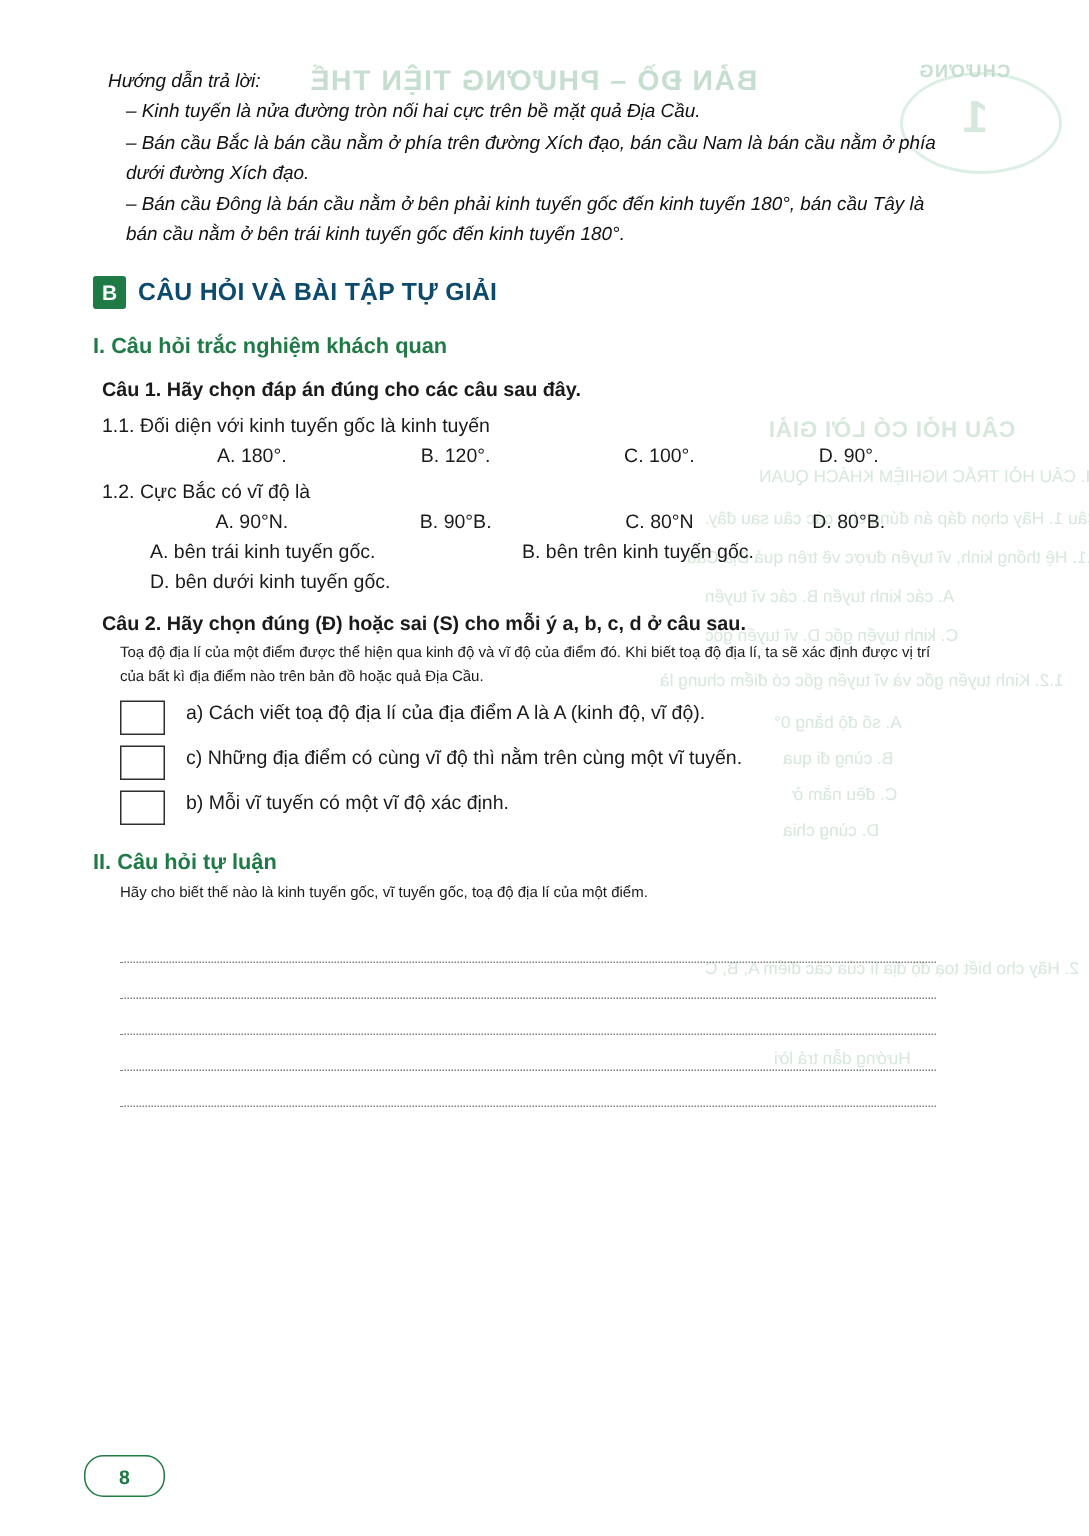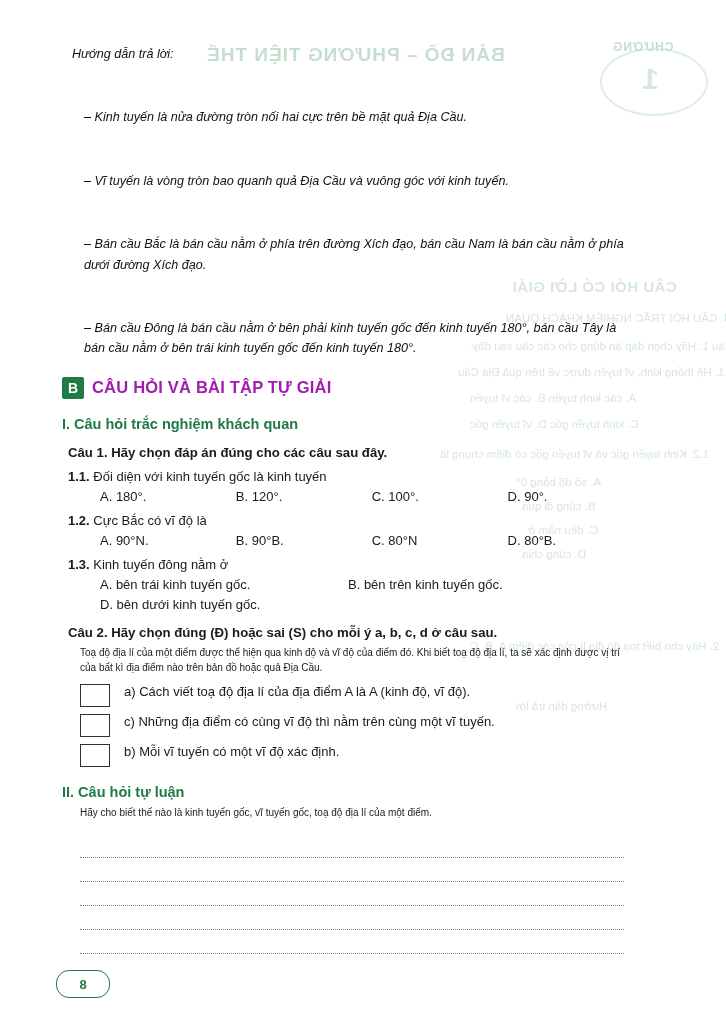--- a/index.html
+++ b/index.html
@@ -76,21 +76,20 @@
     font-style: italic;
     font-size: 12.6px;
     line-height: 1.62;
     color: #111;
   }
   .ital .lead { display: block; }
   .ital .dash {
     display: block;
     padding-left: 12px;
     text-indent: -0px;
-    margin-top: 43px;
   }
 
   
   .sec-head {
     display: flex;
     align-items: center;
     margin-top: 18px;
     margin-left: -10px;
   }
   .sec-badge {
@@ -99,21 +98,21 @@
     color: #fff;
     font-weight: bold;
     font-size: 14px;
     display: flex;
     align-items: center;
     justify-content: center;
     border-radius: 2px;
     margin-right: 8px;
   }
   .sec-title {
-    color: #a21caf;
+    color: #0c4a6e;
     font-weight: bold;
     font-size: 16.5px;
     letter-spacing: .2px;
   }
 
   .part-title {
     color: #1f7a45;
     font-weight: bold;
     font-size: 14.5px;
     margin-top: 17px;
@@ -124,29 +123,29 @@
     font-weight: bold;
     font-size: 13.2px;
     margin-top: 13px;
     margin-left: -4px;
   }
   .sub-q {
     font-size: 13px;
     margin-top: 9px;
     margin-left: -4px;
   }
-  .sub-q b { font-weight: bold; }
+  .sub-q b { font-weight: normal; }
 
   .opts {
     display: flex;
     font-size: 13px;
     margin-top: 5px;
     padding-left: 28px;
   }
-  .opts span { display: block; }
+  .opts span { display: block; text-align: center; }
   .opts .o1 { width: 140px; }
   .opts .o2 { width: 140px; }
   .opts .o3 { width: 140px; }
   .opts .o4 { width: 120px; }
 
   .opts2 {
     display: flex;
     font-size: 13px;
     margin-top: 5px;
     padding-left: 28px;
@@ -220,21 +219,20 @@
   <div class="bleed b-line2" style="top:524px;left:528px;">C. đều nằm ở</div>
   <div class="bleed b-line2" style="top:548px;left:522px;">D. cùng chia</div>
   <div class="bleed b-line2" style="top:640px;left:470px;">2. Hãy cho biết toạ độ địa lí của các điểm A, B, C</div>
   <div class="bleed b-line2" style="top:700px;left:516px;">Hướng dẫn trả lời</div>
 
   <div class="content">
 
     <div class="ital">
       <span class="lead">Hướng dẫn trả lời:</span>
       <span class="dash">– Kinh tuyến là nửa đường tròn nối hai cực trên bề mặt quả Địa Cầu.</span>
-      <span class="dash">– Vĩ tuyến là vòng tròn bao quanh quả Địa Cầu và vuông góc với kinh tuyến.</span>
       <span class="dash">– Bán cầu Bắc là bán cầu nằm ở phía trên đường Xích đạo, bán cầu Nam là bán cầu nằm ở phía dưới đường Xích đạo.</span>
       <span class="dash">– Bán cầu Đông là bán cầu nằm ở bên phải kinh tuyến gốc đến kinh tuyến 180°, bán cầu Tây là bán cầu nằm ở bên trái kinh tuyến gốc đến kinh tuyến 180°.</span>
     </div>
 
     <div class="sec-head">
       <div class="sec-badge">B</div>
       <div class="sec-title">CÂU HỎI VÀ BÀI TẬP TỰ GIẢI</div>
     </div>
 
     <div class="part-title">I. Câu hỏi trắc nghiệm khách quan</div>
@@ -256,24 +254,20 @@
       <b>1.2.</b>
       <span>Cực Bắc có vĩ độ là</span>
     </div>
     <div class="opts">
       <span class="o1">A. 90°N.</span>
       <span class="o2">B. 90°B.</span>
       <span class="o3">C. 80°N</span>
       <span class="o4">D. 80°B.</span>
     </div>
 
-    <div class="sub-q">
-      <b>1.3.</b>
-      <span>Kinh tuyến đông nằm ở</span>
-    </div>
     <div class="opts2">
       <span class="c1">A. bên trái kinh tuyến gốc.</span>
       <span>B. bên trên kinh tuyến gốc.</span>
     </div>
     <div class="opts2">
       <span>D. bên dưới kinh tuyến gốc.</span>
     </div>
 
     <div class="q-head">Câu 2. Hãy chọn đúng (Đ) hoặc sai (S) cho mỗi ý a, b, c, d ở câu sau.</div>
     <div class="para">Toạ độ địa lí của một điểm được thể hiện qua kinh độ và vĩ độ của điểm đó. Khi biết toạ độ địa lí, ta sẽ xác định được vị trí của bất kì địa điểm nào trên bản đồ hoặc quả Địa Cầu.</div>

